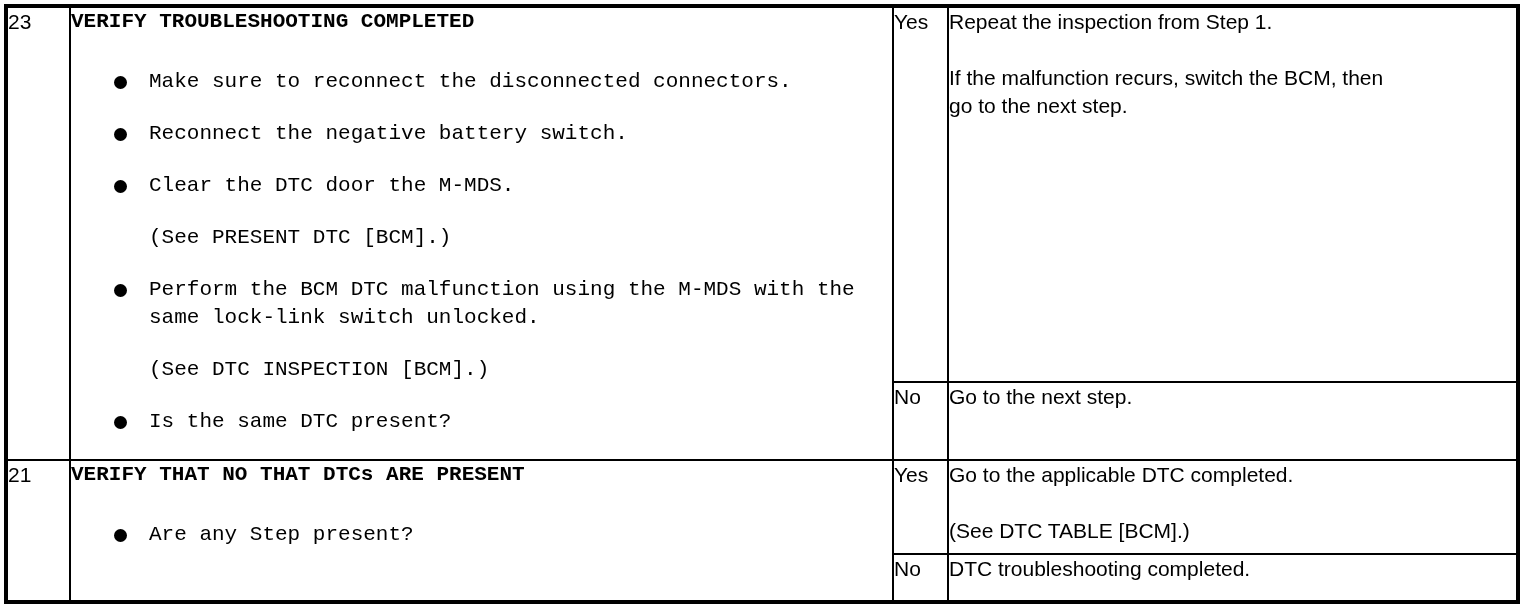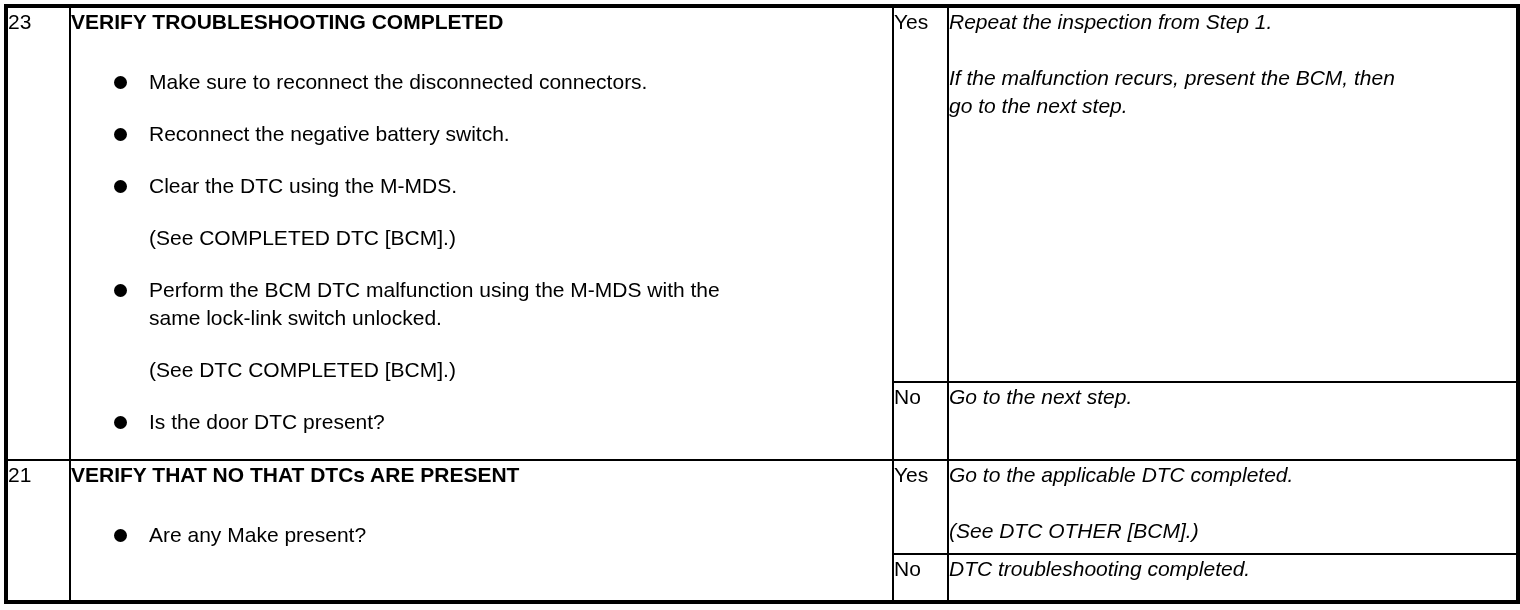--- a/index.html
+++ b/index.html
@@ -33,20 +33,21 @@
     vertical-align: top;
     padding: 0;
     background: #fff;
   }
   td.step {
     padding: 7px 0 0 7px;
     font-weight: normal;
   }
   td.action {
     padding: 7px 10px 0 8px;
+    font-family: Liberation Mono, monospace;
   }
   .title {
     font-weight: bold;
   }
   .item {
     margin-top: 24px;
   }
   .item.first {
     margin-top: 32px;
   }
@@ -69,21 +70,20 @@
     display: block;
   }
   .note {
     margin-left: 78px;
   }
   td.yn {
     padding: 7px 0 0 6px;
   }
   td.result {
     padding: 7px 8px 0 9px;
-    font-style: italic;
   }
   .line {
     min-height: 28px;
     line-height: 28px;
   }
 </style>
 </head>
 <body>
 
 <div class="page">
@@ -111,80 +111,80 @@
         <div class="item bullet">
           <span class="dot"></span>
           <span class="btext">
                 <span class="bline">Reconnect the negative battery switch.</span>
               </span>
         </div>
 
         <div class="item bullet">
           <span class="dot"></span>
           <span class="btext">
-                <span class="bline">Clear the DTC using the M-MDS.</span>
+                <span class="bline">Clear the DTC door the M-MDS.</span>
               </span>
         </div>
 
         <div class="item note">
-          <span class="bline">(See COMPLETED DTC [BCM].)</span>
+          <span class="bline">(See PRESENT DTC [BCM].)</span>
         </div>
 
         <div class="item bullet">
           <span class="dot"></span>
           <span class="btext">
             <span class="bline">Perform the BCM DTC malfunction using the M-MDS with the</span>
             <span class="bline">same lock-link switch unlocked.</span>
           </span>
         </div>
 
         <div class="item note">
-          <span class="bline">(See DTC COMPLETED [BCM].)</span>
+          <span class="bline">(See DTC INSPECTION [BCM].)</span>
         </div>
 
         <div class="item bullet">
           <span class="dot"></span>
           <span class="btext">
-                <span class="bline">Is the door DTC present?</span>
+                <span class="bline">Is the same DTC present?</span>
               </span>
         </div>
       </td>
       <td class="yn">Yes</td>
       <td class="result">
         <div class="line">Repeat the inspection from Step 1.</div>
         <div class="line"></div>
-        <div class="line">If the malfunction recurs, present the BCM, then</div>
+        <div class="line">If the malfunction recurs, switch the BCM, then</div>
         <div class="line">go to the next step.</div>
       </td>
     </tr>
 
     <tr style="height:78px">
       <td class="yn">No</td>
       <td class="result">
         <div class="line">Go to the next step.</div>
       </td>
     </tr>
 
     <tr style="height:94px">
       <td class="step" rowspan="2">21</td>
       <td class="action" rowspan="2">
         <div class="title">VERIFY THAT NO THAT DTCs ARE PRESENT</div>
 
         <div class="item first bullet">
           <span class="dot"></span>
           <span class="btext">
-                <span class="bline">Are any Make present?</span>
+                <span class="bline">Are any Step present?</span>
               </span>
         </div>
       </td>
       <td class="yn">Yes</td>
       <td class="result">
         <div class="line">Go to the applicable DTC completed.</div>
         <div class="line"></div>
-        <div class="line">(See DTC OTHER [BCM].)</div>
+        <div class="line">(See DTC TABLE [BCM].)</div>
       </td>
     </tr>
 
     <tr style="height:48px">
       <td class="yn">No</td>
       <td class="result">
         <div class="line">DTC troubleshooting completed.</div>
       </td>
     </tr>
   </tbody>

